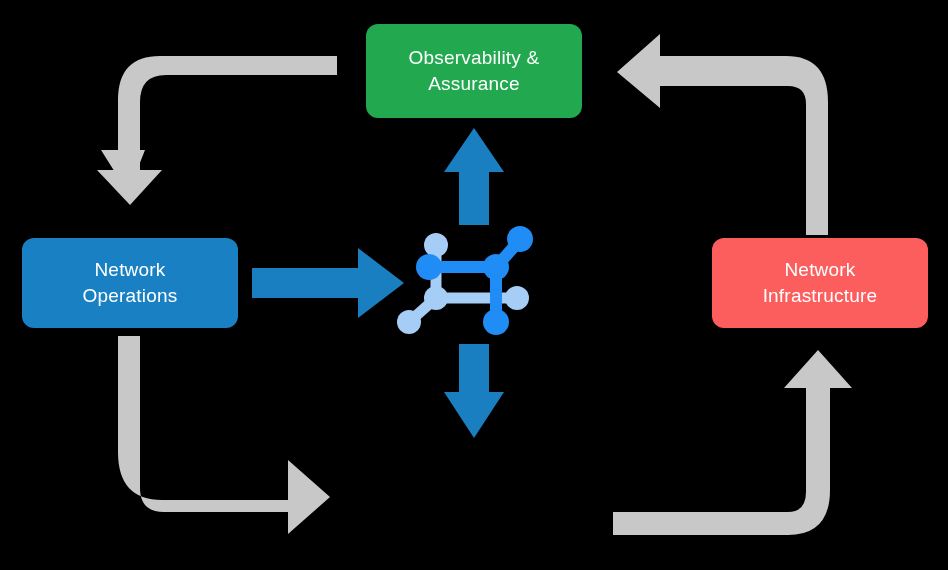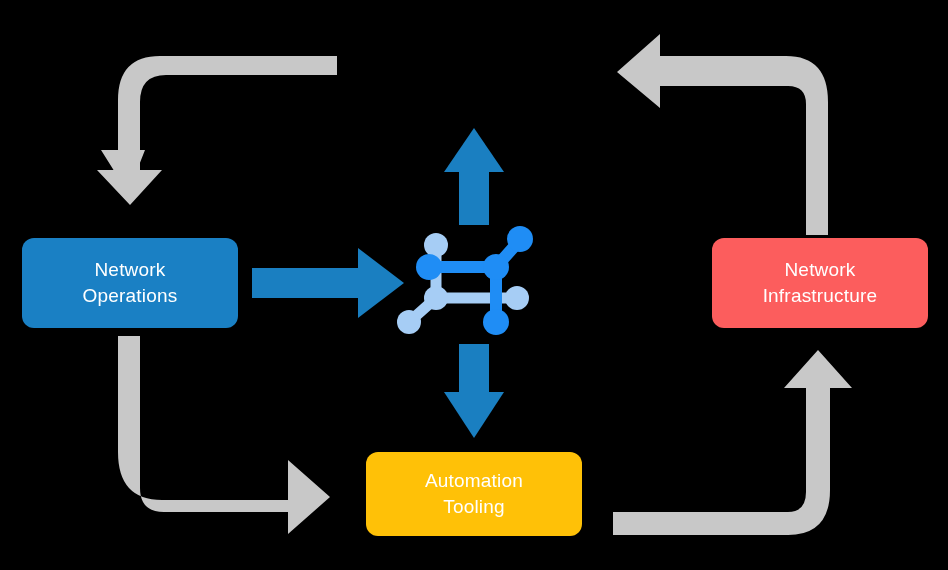--- a/index.html
+++ b/index.html
@@ -121,29 +121,29 @@
       <circle cx="436" cy="298" r="12" fill="#a6cdf5"></circle>
       <circle cx="517" cy="298" r="12" fill="#a6cdf5"></circle>
       <circle cx="409" cy="322" r="12" fill="#a6cdf5"></circle>
       <circle cx="429" cy="267" r="13" fill="#1f8df5"></circle>
       <circle cx="496" cy="267" r="13" fill="#1f8df5"></circle>
       <circle cx="520" cy="239" r="13" fill="#1f8df5"></circle>
       <circle cx="496" cy="322" r="13" fill="#1f8df5"></circle>
     </g>
   </svg>
 
+  <div class="node-box" id="box-observability">
+    <span class="node-label">Observability &amp;
+Assurance</span>
+  </div>
 
   <div class="node-box" id="box-operations">
     <span class="node-label">Network
 Operations</span>
   </div>
 
   <div class="node-box" id="box-infrastructure">
     <span class="node-label">Network
 Infrastructure</span>
   </div>
 
-  <div class="node-box" id="box-automation">
-    <span class="node-label">Automation
-Tooling</span>
-  </div>
 
 </div>
 
 </body></html>

